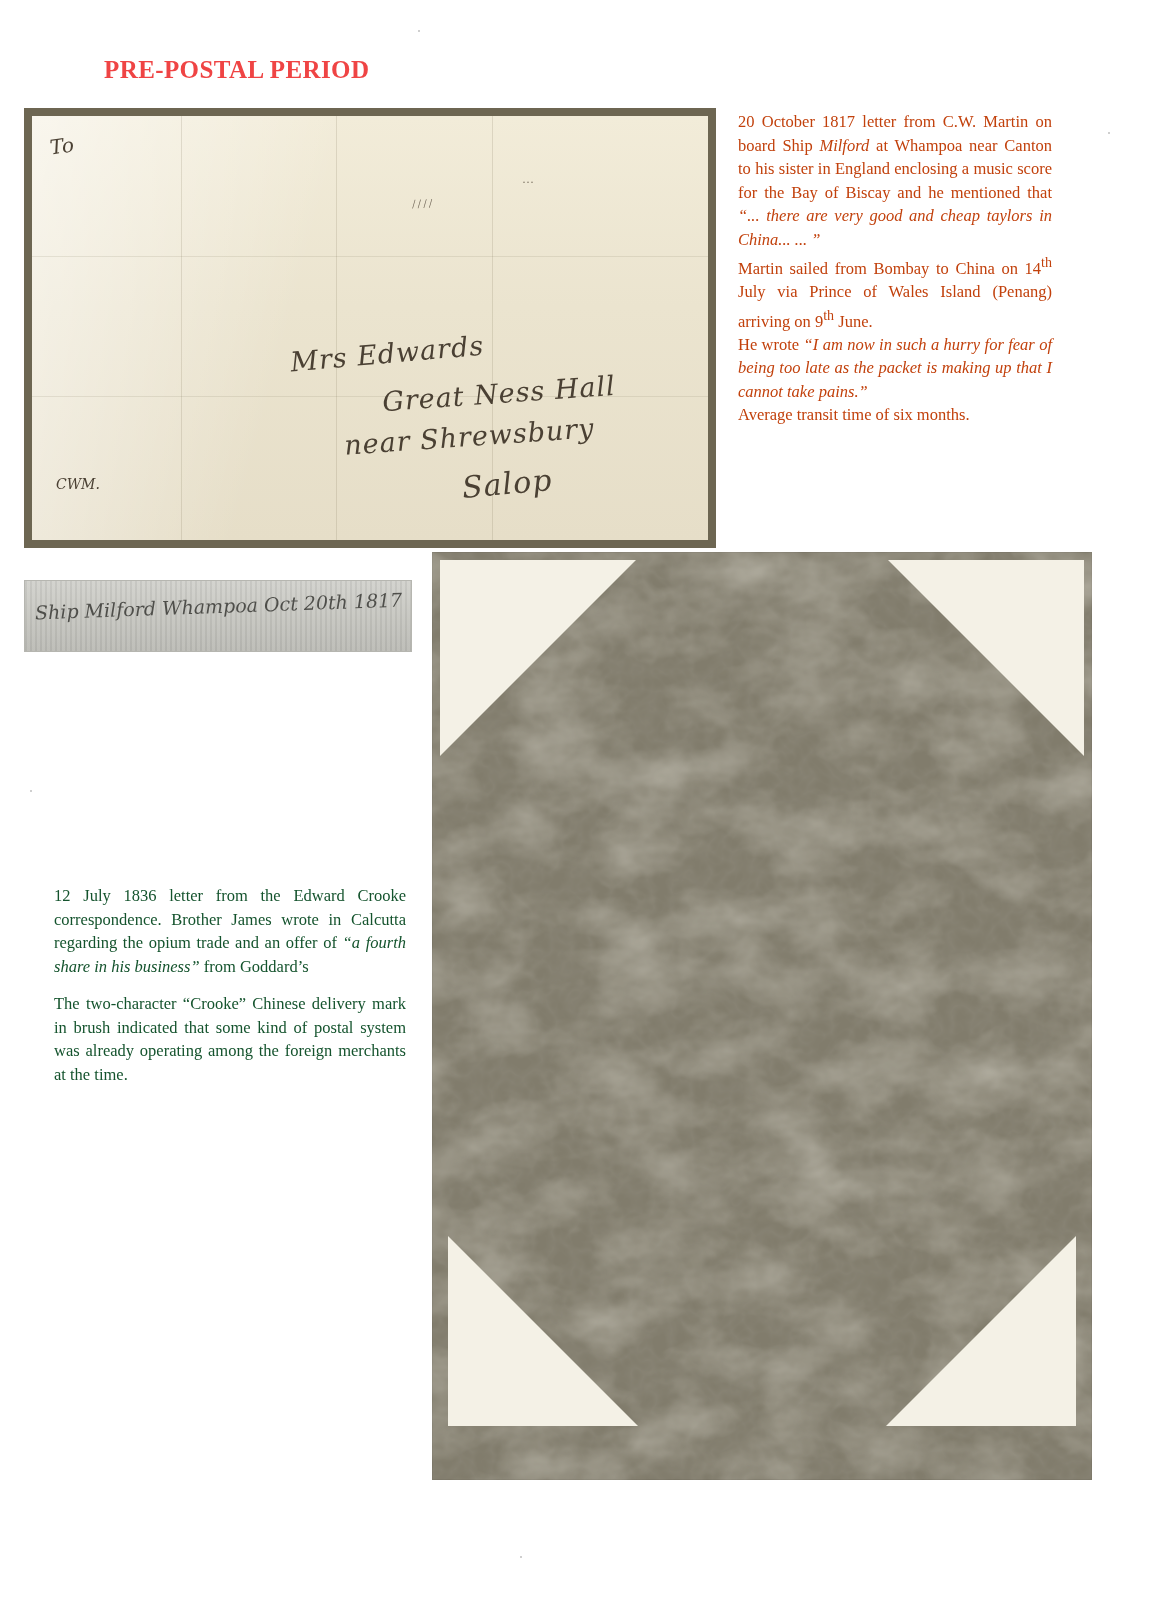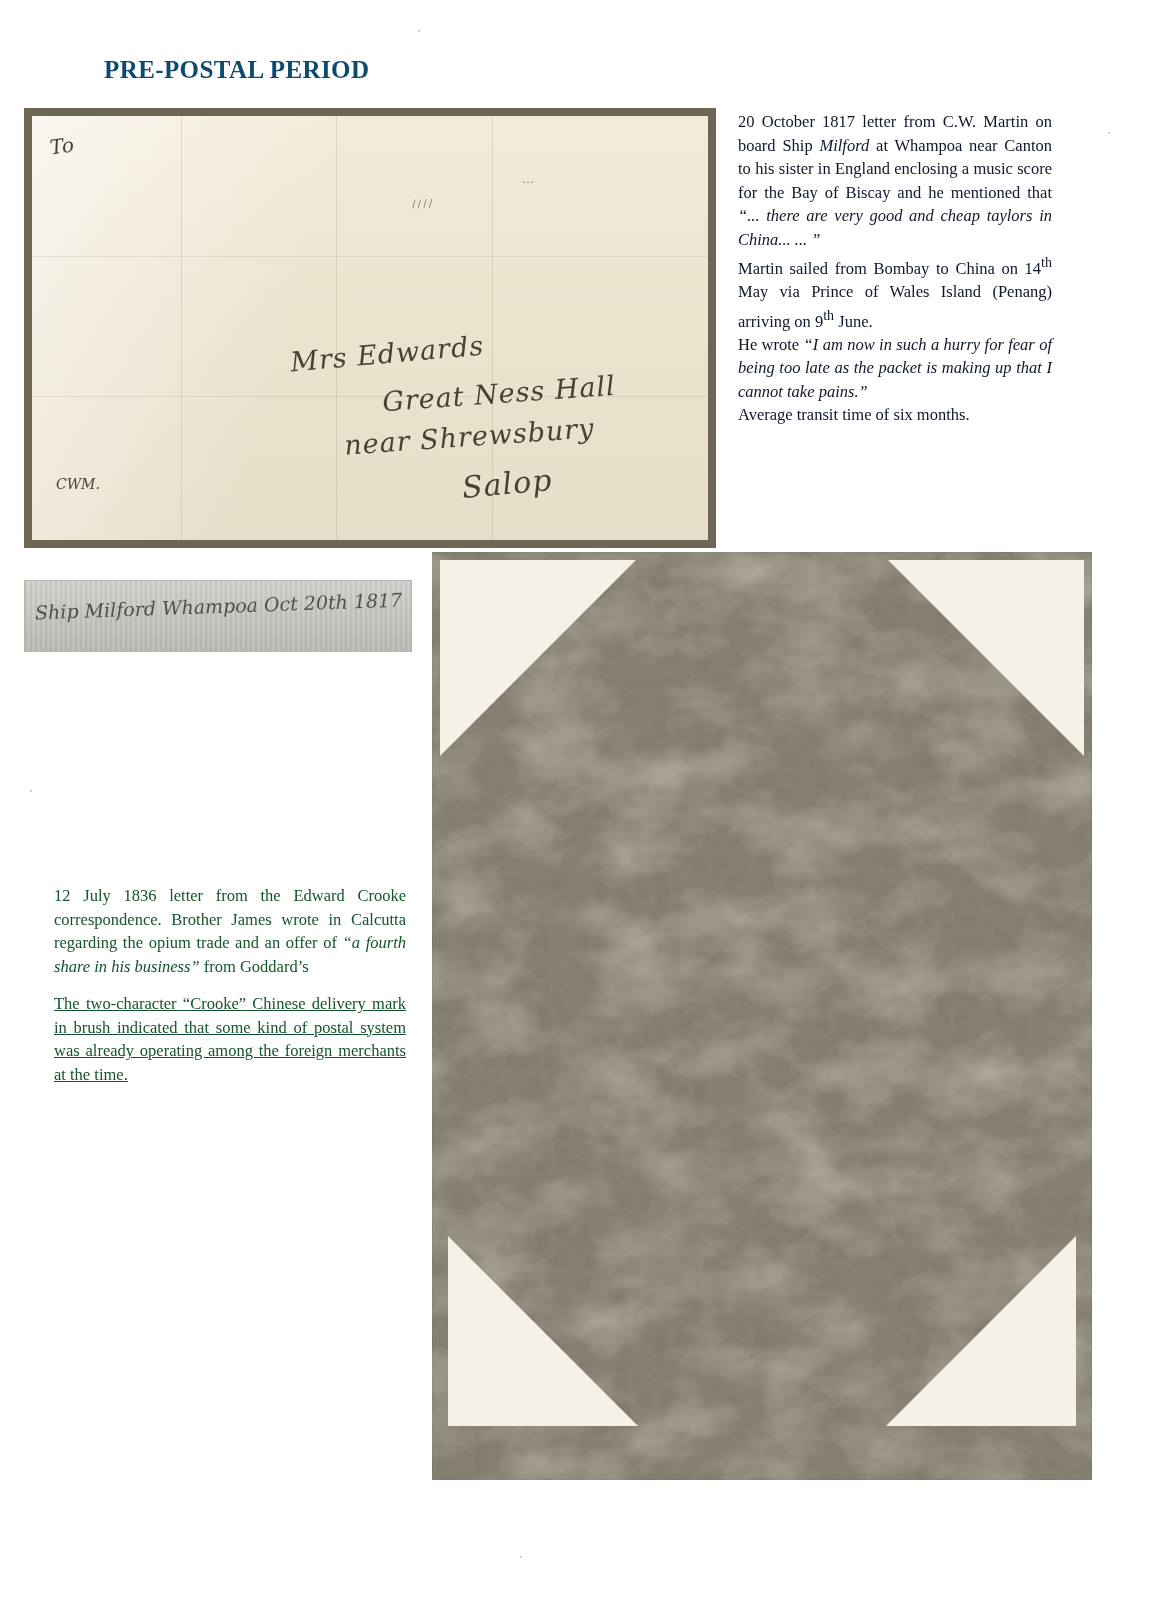--- a/index.html
+++ b/index.html
@@ -18,21 +18,21 @@
 
   
   .page-title {
     position: absolute;
     left: 104px;
     top: 56px;
     font-family: "Liberation Serif", serif;
     font-weight: bold;
     font-size: 25px;
     letter-spacing: 0.4px;
-    color: #0c4a6e;
+    color: #ef4444;
   }
 
   
   .cover-front {
     position: absolute;
     left: 24px;
     top: 108px;
     width: 692px;
     height: 440px;
     background: #efe9d6;
@@ -128,21 +128,21 @@
 
   
   .col-right {
     position: absolute;
     left: 738px;
     top: 110px;
     width: 314px;
     font-size: 16.5px;
     line-height: 23.5px;
     text-align: justify;
-    color: #0f172a;
+    color: #c2410c;
   }
   .col-right p { margin: 0; }
   .it { font-style: italic; }
   sup { font-size: 14px; vertical-align: super; font-family: Liberation Serif, serif; }
 
   
   .strip {
     position: absolute;
     left: 24px;
     top: 580px;
@@ -219,21 +219,21 @@
     position: absolute;
     left: 54px;
     top: 884px;
     width: 352px;
     font-size: 16.5px;
     line-height: 23.5px;
     text-align: justify;
     color: #14532d;
   }
   .col-left p { margin: 0 0 14px 0; }
-  .col-left p:last-child { margin-bottom: 8px; text-decoration: underline; }
+  .col-left p:last-child { margin-bottom: 8px; }
 
   
   .speck {
     position: absolute;
     width: 2px; height: 2px;
     background: rgba(0,0,0,0.25);
     border-radius: 50%;
   }
 </style>
 </head>
@@ -258,21 +258,21 @@
   <div class="hand addr-2">Great Ness Hall</div>
   <div class="hand addr-3">near Shrewsbury</div>
   <div class="hand addr-4">Salop</div>
 </div>
 
 <div class="col-right">
   <p>
     <span>20 October 1817 letter from C.W. Martin on board Ship </span><span class="it">Milford</span><span> at Whampoa near Canton to his sister in England enclosing a music score for the Bay of Biscay and he mentioned that </span><span class="it">“... there are very good and cheap taylors in China... ... ”</span>
   </p>
   <p>
-    <span>Martin sailed from Bombay to China on 14</span><sup>th</sup><span> May via Prince of Wales Island (Penang) arriving on 9</span><sup>th</sup><span> June.</span>
+    <span>Martin sailed from Bombay to China on 14</span><sup>th</sup><span> July via Prince of Wales Island (Penang) arriving on 9</span><sup>th</sup><span> June.</span>
   </p>
   <p>
     <span>He wrote </span><span class="it">“I am now in such a hurry for fear of being too late as the packet is making up that I cannot take pains.”</span>
   </p>
   <p>Average transit  time of six months.</p>
 </div>
 
 <div class="strip">
   <div class="noise"></div>
   <div class="strip-hand">Ship Milford Whampoa Oct 20th 1817</div>

